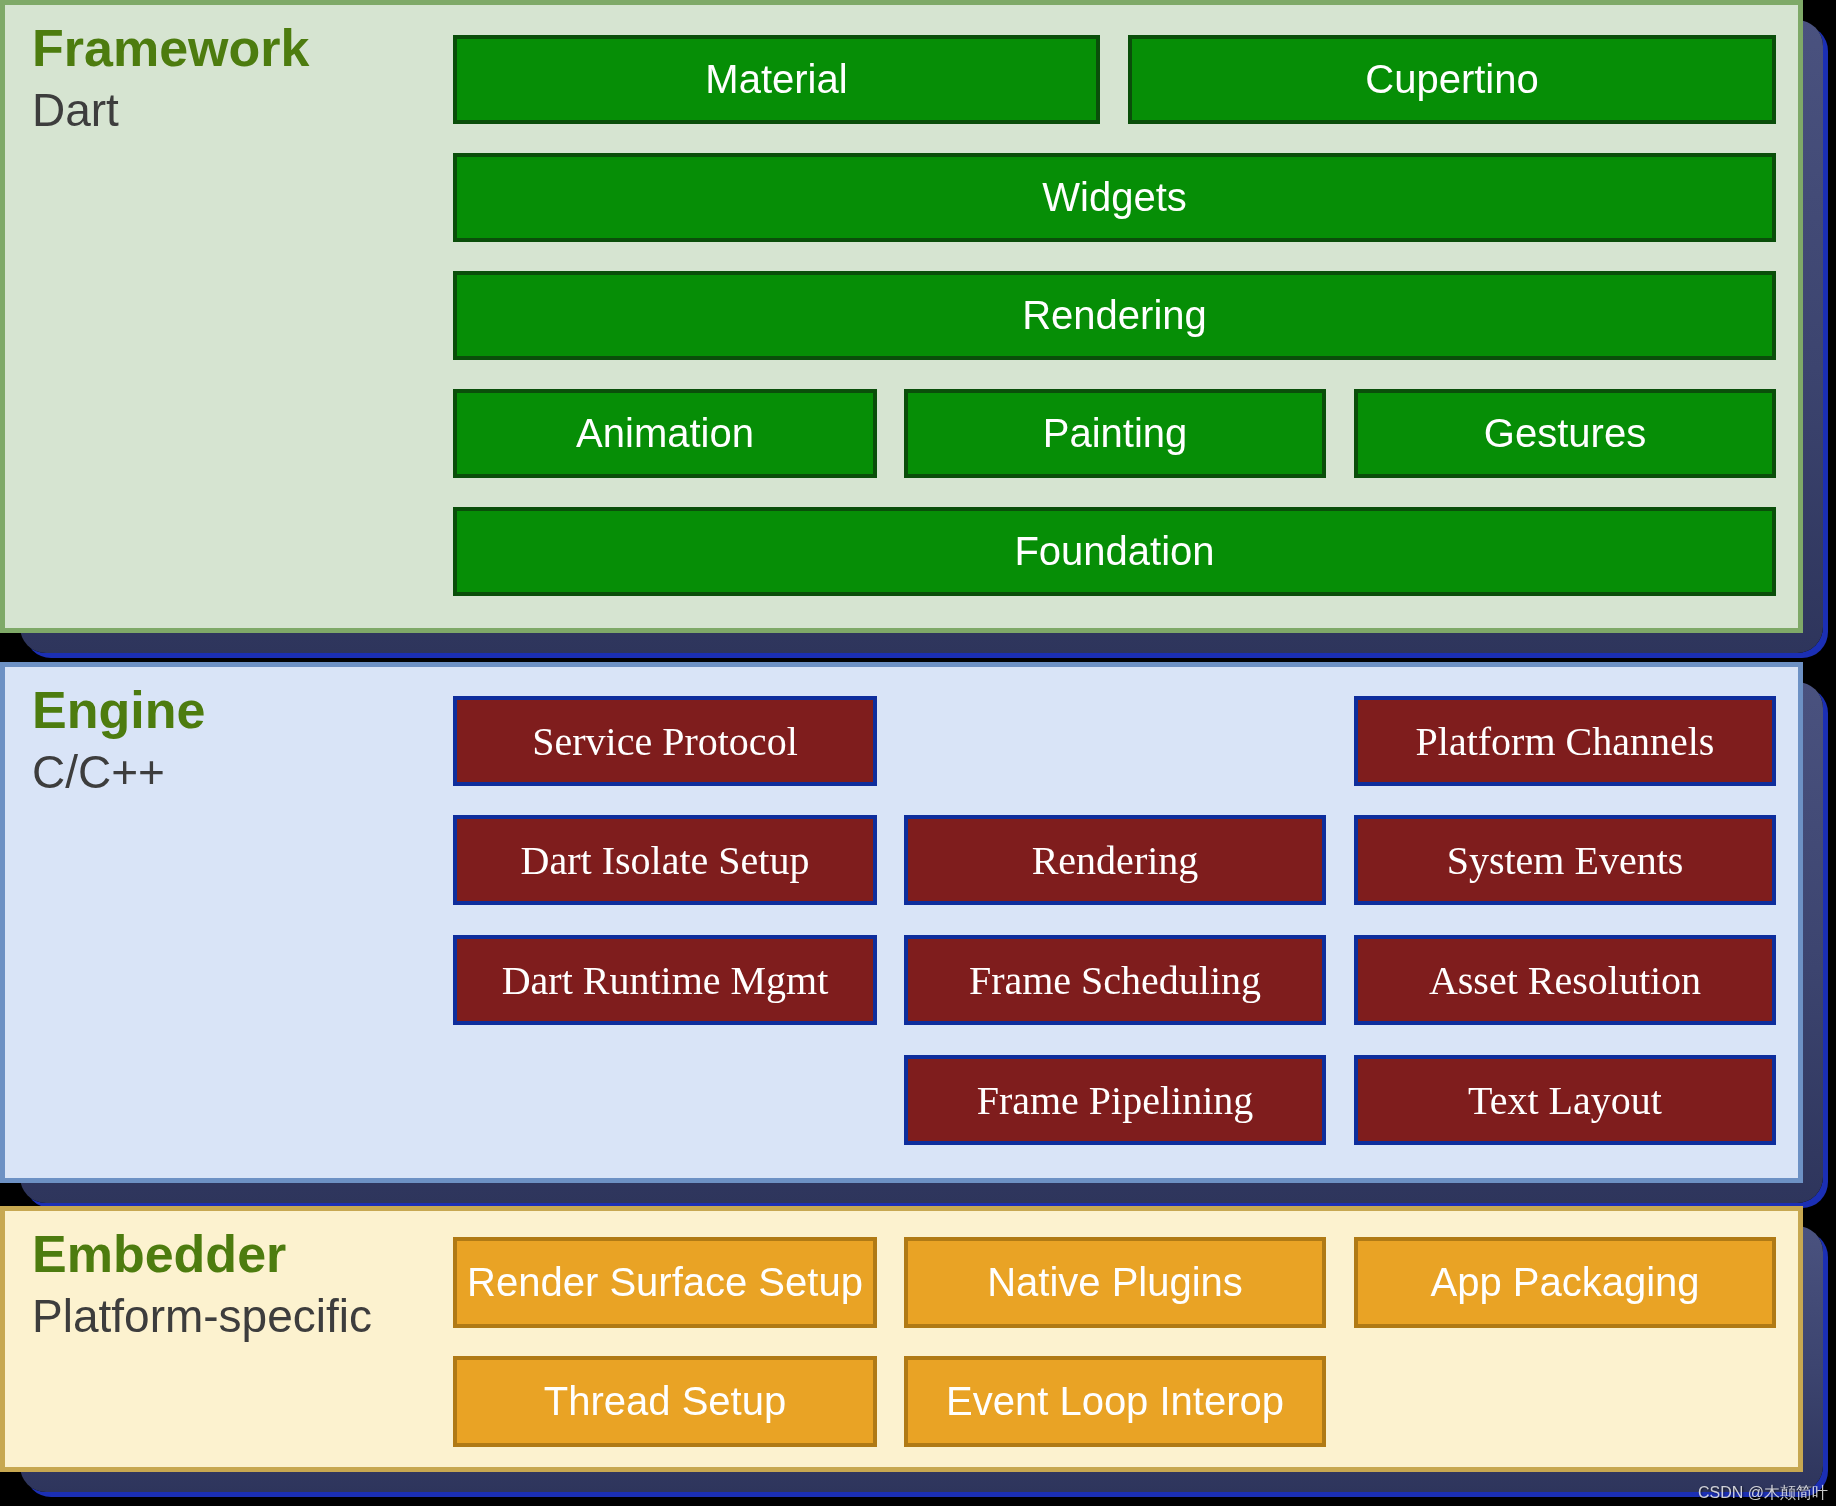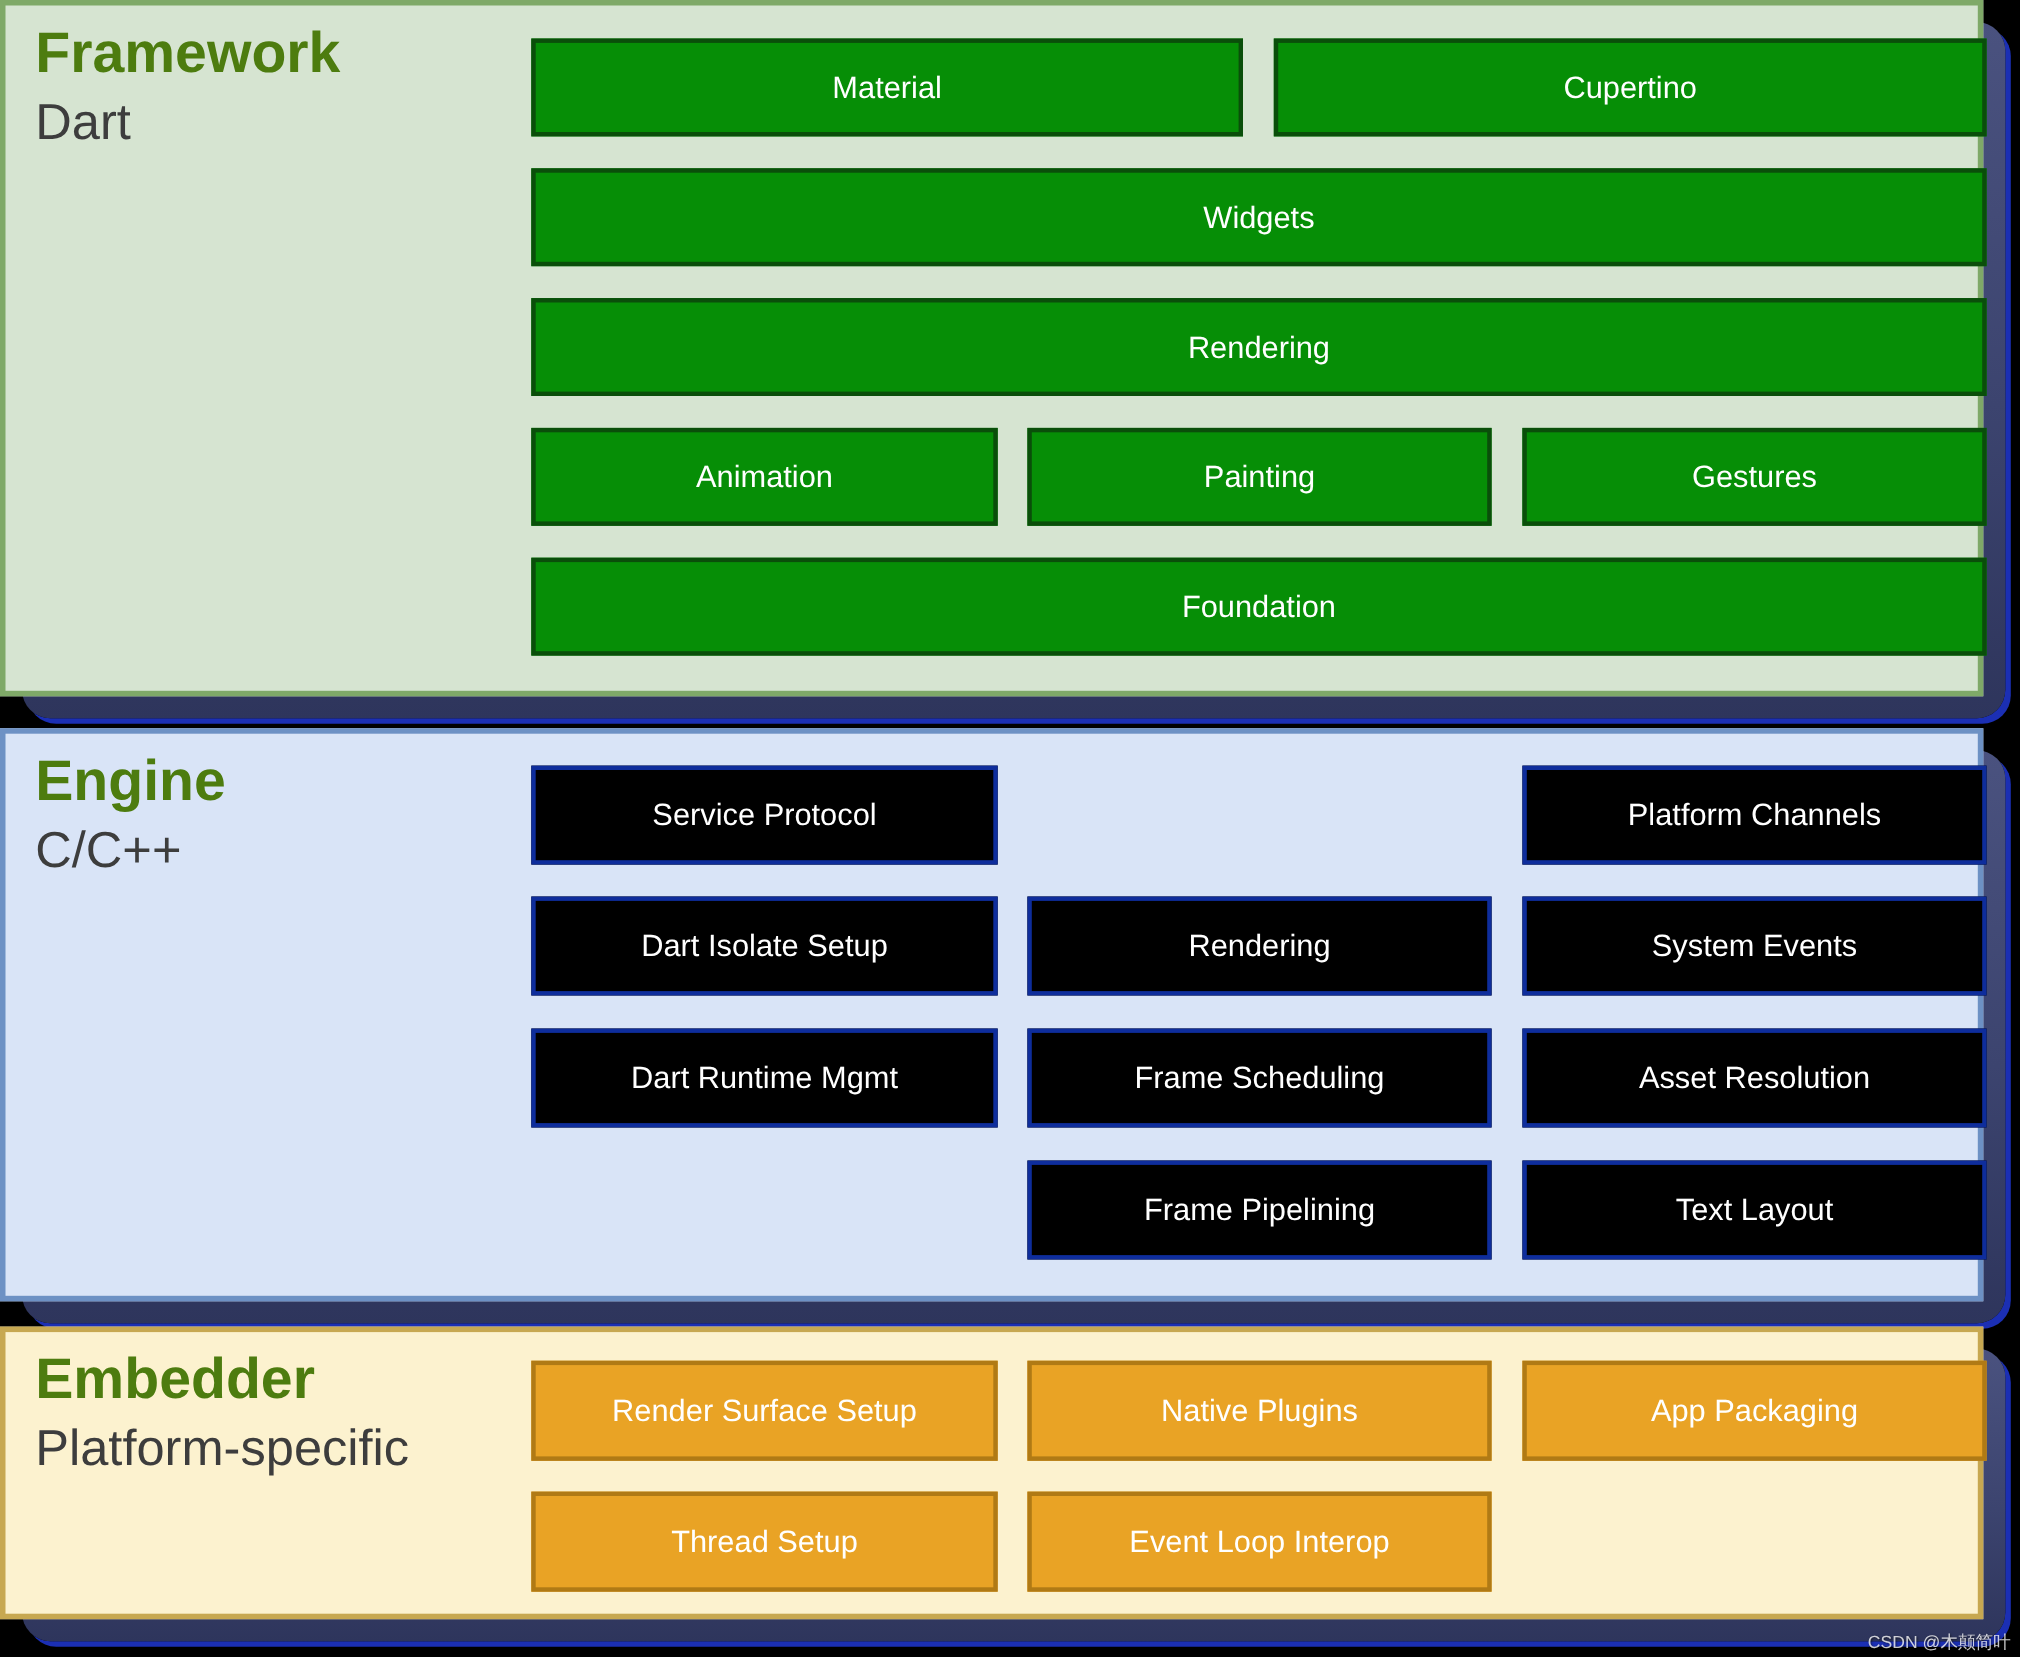--- a/index.html
+++ b/index.html
@@ -57,30 +57,29 @@
     margin-top: 4px;
   }
 
   
   .box {
     position: absolute;
     display: flex;
     align-items: center;
     justify-content: center;
     color: #ffffff;
-    font-size: 28px;
+    font-size: 40px;
     font-weight: 400;
     border-width: 4px;
     border-style: solid;
     text-align: center;
     white-space: nowrap;
-    margin-left: 30px;
   }
   .box.green  { background: #068e06; border-color: #0a4e0a; }
-  .box.blue   { background: #000000; border-color: #0e2d9c; }
+  .box.blue   { background: #7f1d1d; border-color: #0e2d9c; font-family: Liberation Serif, serif; }
   .box.orange { background: #e9a325; border-color: #b07a15; }
 
   .watermark {
     position: absolute;
     right: 8px;
     bottom: 2px;
     font-size: 16px;
     color: rgba(255,255,255,0.78);
     text-shadow: 1px 1px 2px rgba(0,0,0,0.6);
     z-index: 5;

